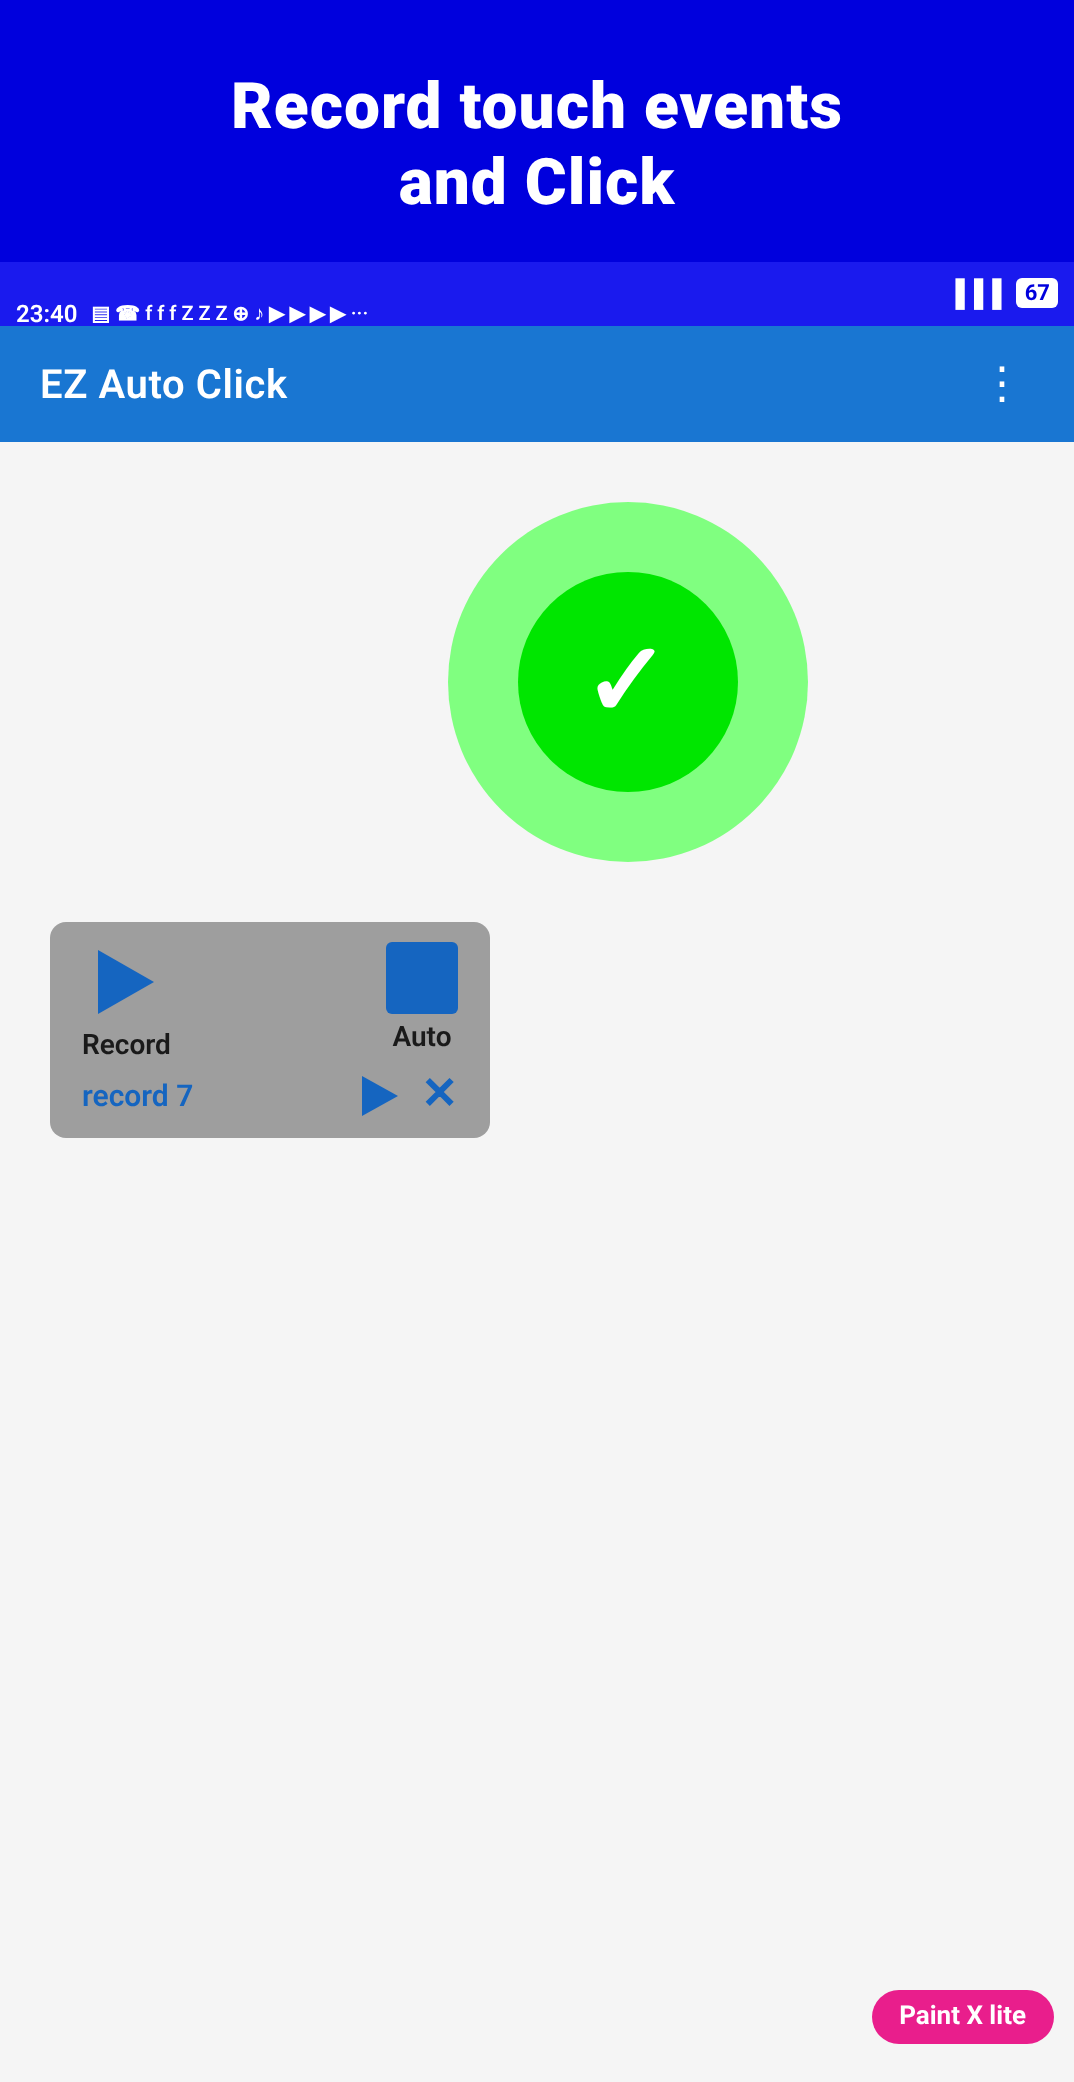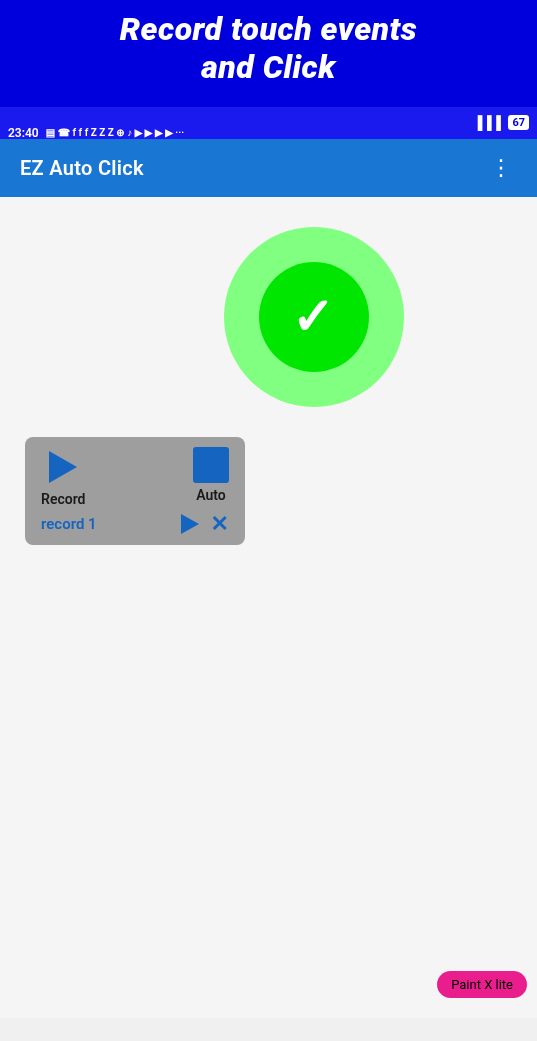--- a/index.html
+++ b/index.html
@@ -14,23 +14,22 @@
       background-color: #f0f0f0;
       font-family: 'Roboto', Arial, sans-serif;
       overflow: hidden;
       position: relative;
     }
 
     
     .header-banner {
       width: 100%;
       background-color: #0000dd;
-      padding: 10px 20px 20px;
+      padding: 34px 20px 20px;
       text-align: center;
-      font-style: italic;
     }
 
     .header-title {
       color: white;
       font-size: 32px;
       font-weight: 900;
       line-height: 1.2;
       letter-spacing: 0.5px;
     }
 
@@ -233,23 +232,23 @@
       cursor: pointer;
       line-height: 1;
     }
 
     
     .paint-badge {
       position: absolute;
       bottom: 20px;
       right: 10px;
       background-color: #e91e8c;
-      color: #000000;
+      color: #ffffff;
       font-size: 13px;
-      font-weight: 400;
+      font-weight: 700;
       padding: 6px 14px;
       border-radius: 20px;
     }
   </style>
 </head>
 <body>
 
 <div class="header-banner">
   <div class="header-title">
     <span>Record touch events</span><br>
@@ -288,21 +287,21 @@
           <div class="play-triangle"></div>
         </div>
         <span class="record-label">Record</span>
       </div>
       <div class="record-item">
         <div class="save-square-btn"></div>
         <span class="record-label">Auto</span>
       </div>
     </div>
     <div class="record-card-bottom">
-      <span class="record-name">record 1</span>
+      <span class="record-name">record 7</span>
       <div class="record-actions">
         <div class="action-play-small"></div>
         <span class="action-close">✕</span>
       </div>
     </div>
   </div>
 
   <div class="paint-badge">Paint X lite</div>
 
 </div>

